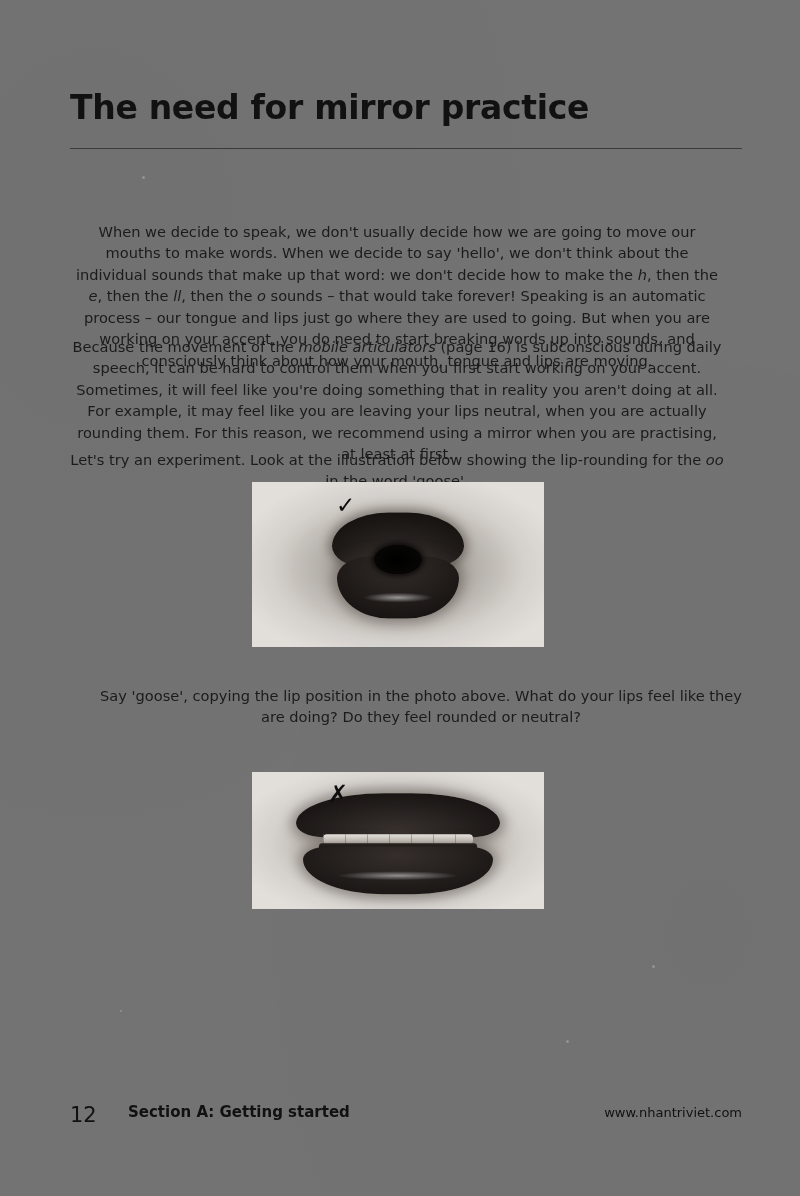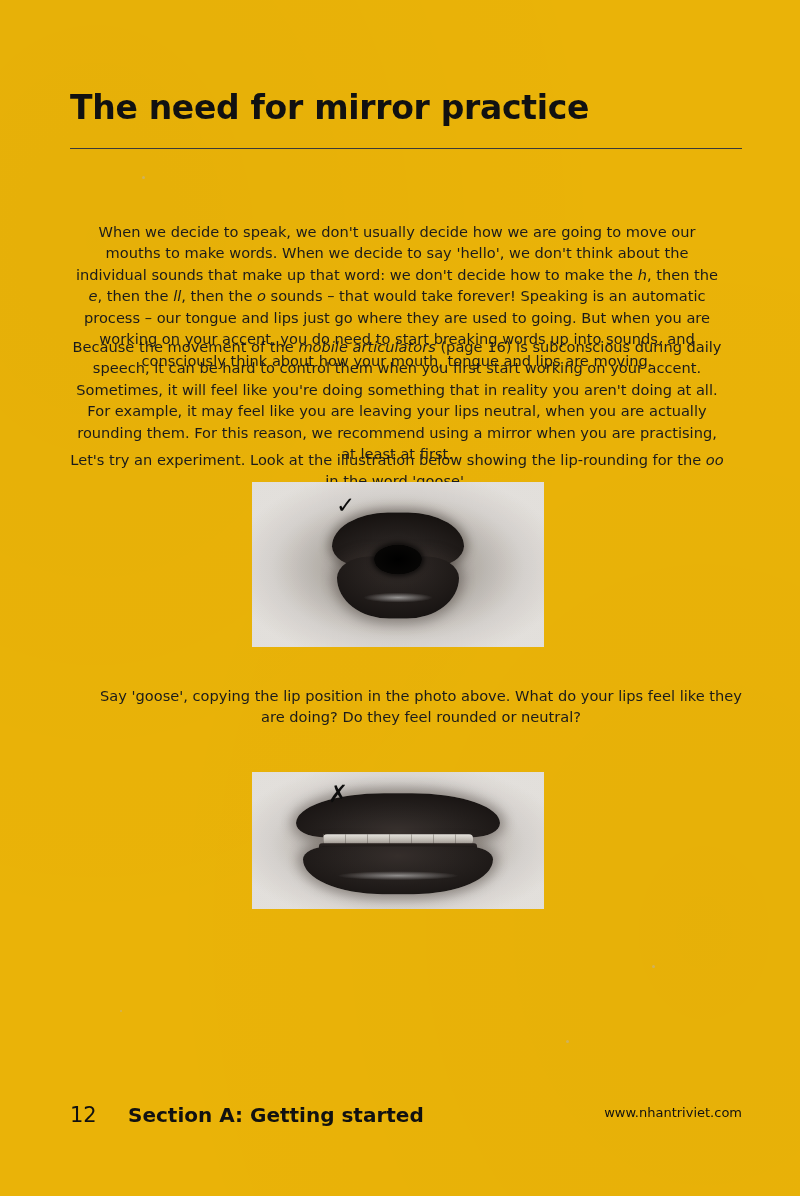--- a/index.html
+++ b/index.html
@@ -11,21 +11,21 @@
     width: 800px;
     height: 1196px;
     position: relative;
     font-family: "Liberation Sans", sans-serif;
     color: #1a1a1a;
     overflow: hidden;
   }
   .page {
     position: absolute;
     inset: 0;
-    background: #eab308;
+    background: #737373;
     text-decoration: underline;
   }
   
   .page::before {
     content: "";
     position: absolute;
     inset: 0;
     background:
       radial-gradient(ellipse at 12% 20%, rgba(0,0,0,0.018), rgba(0,0,0,0) 55%),
       radial-gradient(ellipse at 88% 78%, rgba(0,0,0,0.015), rgba(0,0,0,0) 60%);
@@ -248,21 +248,21 @@
     top: 0;
     font-size: 21px;
     font-weight: 400;
     color: #111;
     font-family: "DejaVu Sans", sans-serif;
   }
   .section-label {
     position: absolute;
     left: 58px;
     top: 0;
-    font-size: 20px;
+    font-size: 15px;
     font-weight: 700;
     color: #111;
     font-family: "DejaVu Sans", sans-serif;
   }
   .site-url {
     position: absolute;
     right: 0;
     top: 2px;
     font-size: 13px;
     color: #111;

